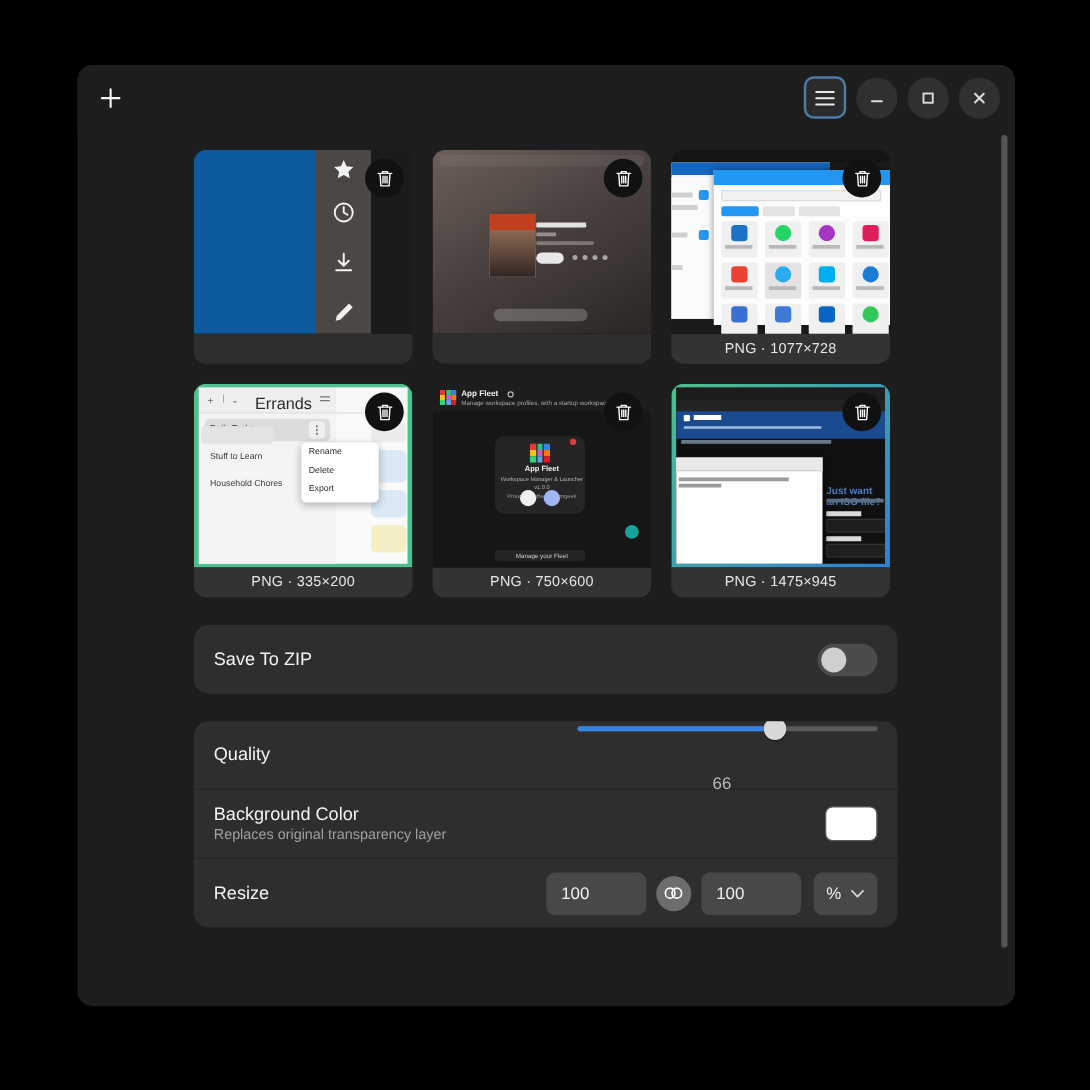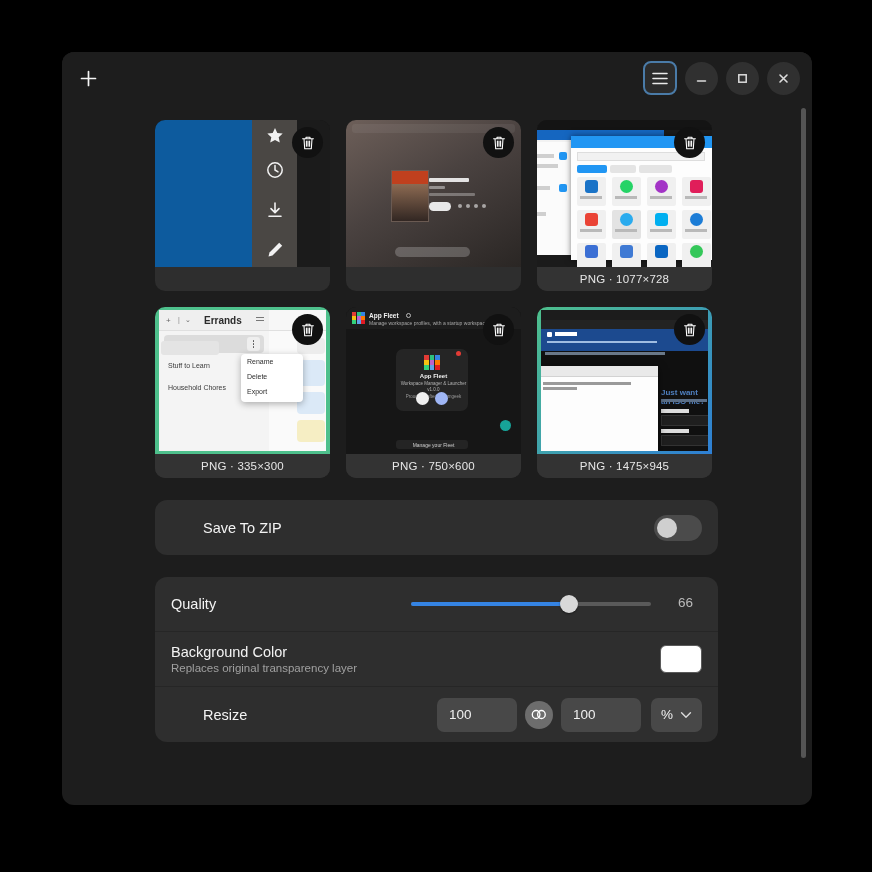--- a/index.html
+++ b/index.html
@@ -135,21 +135,21 @@
   .t3-side{position:absolute;left:-8px;top:22px;width:42px;height:113px;background:#fbfbfb;}
   .t3-srow{position:absolute;left:-5px;height:4px;background:#cfcfcf;}
   .t3-sbox{position:absolute;width:8px;height:8px;background:#2196f3;border-radius:2px;}
 
   
   .t4-bd{position:absolute;inset:0;background:#4ec08c;}
   .t4-win{position:absolute;left:4px;top:3px;width:167px;height:141px;background:#fafafa;overflow:hidden;}
   .t4-hdr{position:absolute;left:0;top:0;width:110px;height:21px;background:#efefef;border-bottom:1px solid #e0e0e0;}
   .t4-hdr2{position:absolute;left:110px;top:0;width:57px;height:21px;background:#f7f7f7;border-bottom:1px solid #e0e0e0;}
   .t4-side{position:absolute;left:0;top:21px;width:110px;height:120px;background:#f4f4f4;}
-  .t4-ttl{position:absolute;left:45px;top:5px;font-size:10px;font-weight:bold;color:#2b2b2b;font-family:"Liberation Sans",sans-serif;}
+  .t4-ttl{position:absolute;left:45px;top:5px;font-size:13px;font-weight:normal;color:#2b2b2b;font-family:"Liberation Sans",sans-serif;}
   .t4-sel{position:absolute;left:5px;top:25px;width:100px;height:18px;background:#dcdcdc;border-radius:4px;}
   .t4-itm{position:absolute;left:9px;font-size:7px;color:#3a3a3a;}
   .t4-kebab{position:absolute;left:88px;top:27px;width:13px;height:14px;background:#efefef;border-radius:3px;display:flex;flex-direction:column;align-items:center;justify-content:center;gap:1.5px;}
   .t4-kebab i{width:1.6px;height:1.6px;background:#555;border-radius:50%;display:block;}
   .t4-menu{position:absolute;left:82px;top:44px;width:62px;height:48px;background:#fff;border-radius:4px;box-shadow:0 2px 7px rgba(0,0,0,.3);}
   .t4-mi{position:absolute;left:6px;font-size:7px;color:#2d2d2d;}
   .t4-mhl{position:absolute;left:2px;top:31px;width:58px;height:14px;background:#e4e4e4;border-radius:3px;}
   .t4-card{position:absolute;width:28px;border-radius:4px;left:138px;}
 
   
@@ -192,21 +192,21 @@
     background: #2e2e2e;
     border-radius: 12px;
     overflow: hidden;
   }
   .row {
     display: flex; align-items: center;
     height: 55px;
     padding: 0 16px;
     border-bottom: 1px solid #262626;
   }
-  .row:last-child { border-bottom: none; margin-left: 32px; }
+  .row:last-child { border-bottom: none; }
   .row .label {
     color: #f3f3f3;
     font-size: 14.5px;
   }
   .row .sub {
     color: #a0a0a0;
     font-size: 11.5px;
     margin-top: 2px;
   }
   .labelwrap { display: flex; flex-direction: column; }
@@ -224,21 +224,21 @@
     background: #4b4b4b;
     position: relative;
     cursor: pointer;
   }
   .toggle .knob {
     position: absolute; left: 3px; top: 3px;
     width: 20px; height: 20px; border-radius: 50%;
     background: #cfcfcf;
   }
 
-  .slider-wrap { display: flex; align-items: flex-start; gap: 27px; }
+  .slider-wrap { display: flex; align-items: center; gap: 27px; flex-direction: column; }
   .slider {
     position: relative;
     width: 240px; height: 18px;
     cursor: pointer;
   }
   .slider .track {
     position: absolute; left: 0; top: 7px;
     width: 240px; height: 4px; border-radius: 2px;
     background: #5a5a5a;
   }
@@ -493,21 +493,21 @@
                 <div class="t4-mi" style="top:63px;left:88px">Delete</div>
                 <div class="t4-mi" style="top:78px;left:88px">Export</div>
               </div>
             </div>
             <div class="del-btn">
               <svg width="16" height="16" viewBox="0 0 16 16">
                 <path d="M2.6 3.7h10.8M6 3.7V2.3h4v1.4M4 3.7l.7 10h6.6l.7-10M6.4 6v5.3M8 6v5.3M9.6 6v5.3" stroke="#ffffff" stroke-width="1.1" fill="none" stroke-linecap="round" stroke-linejoin="round"></path>
               </svg>
             </div>
           </div>
-          <div class="thumb-caption">PNG · 335×300</div>
+          <div class="thumb-caption">PNG · 335×200</div>
         </div>
 
         <div class="thumb-card">
           <div class="thumb-img">
             <div class="mini">
               <div class="t5-bg"></div>
               <div class="t5-hbar"></div>
               <div class="t5-logo">
                 <i style="background:#e23b35"></i>
                   <i style="background:#2ec27e"></i>

